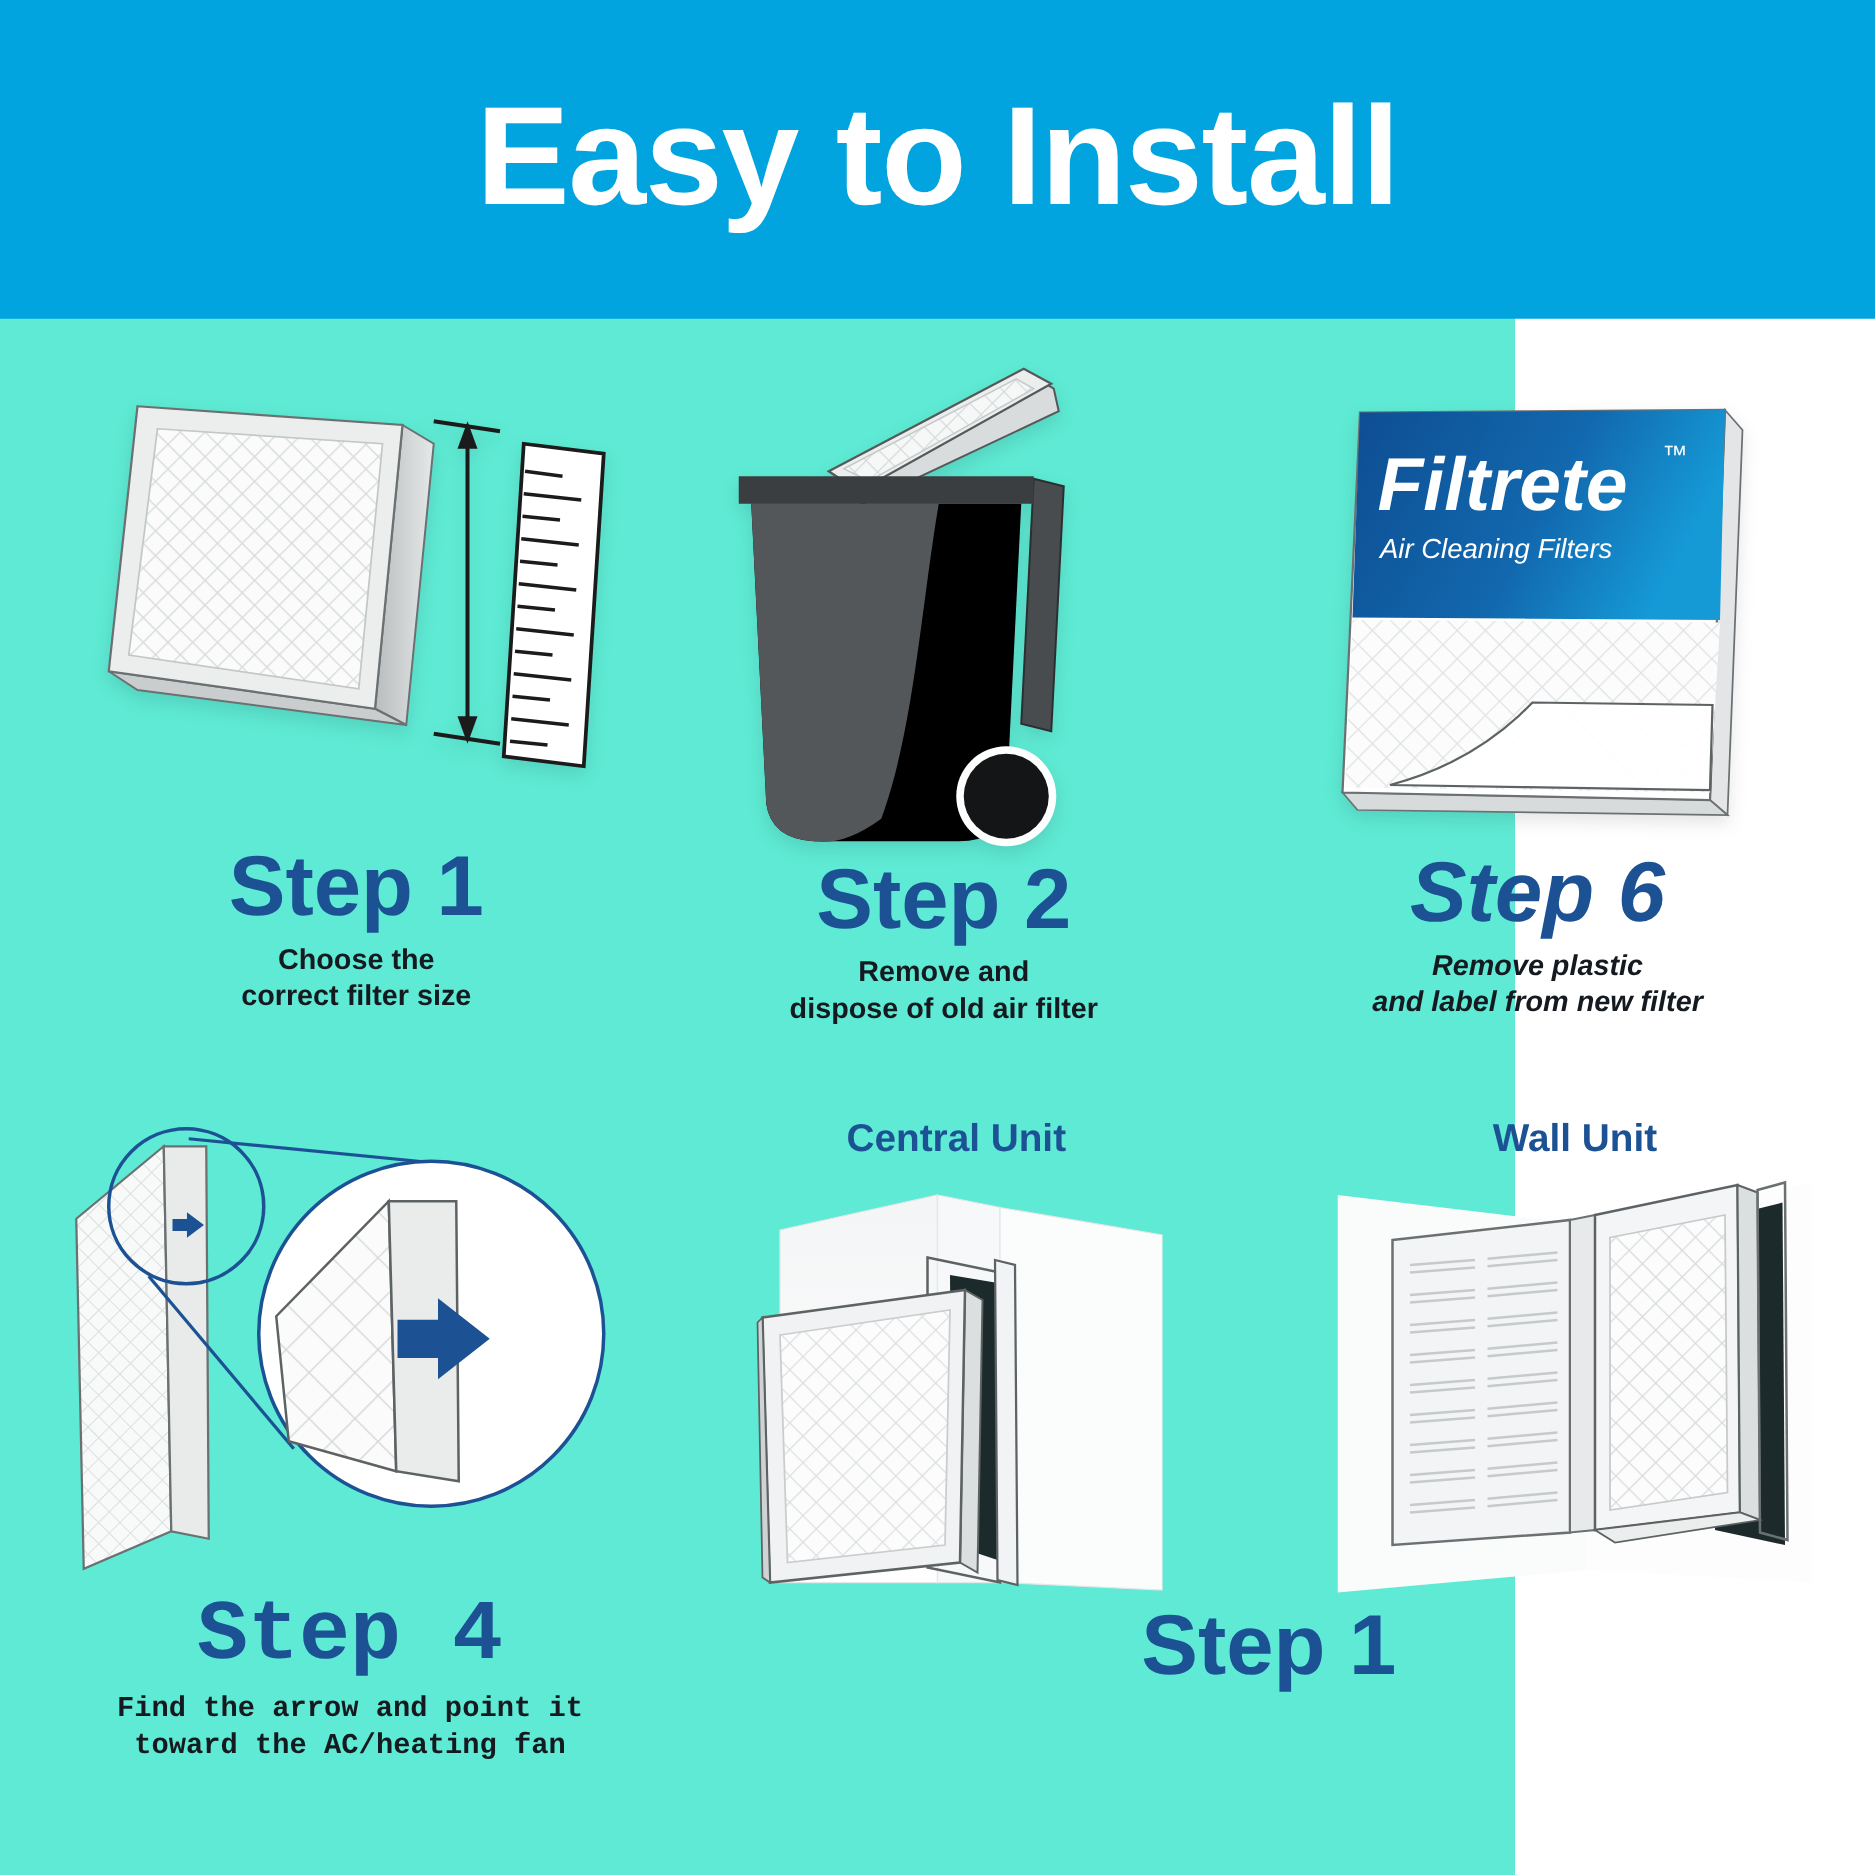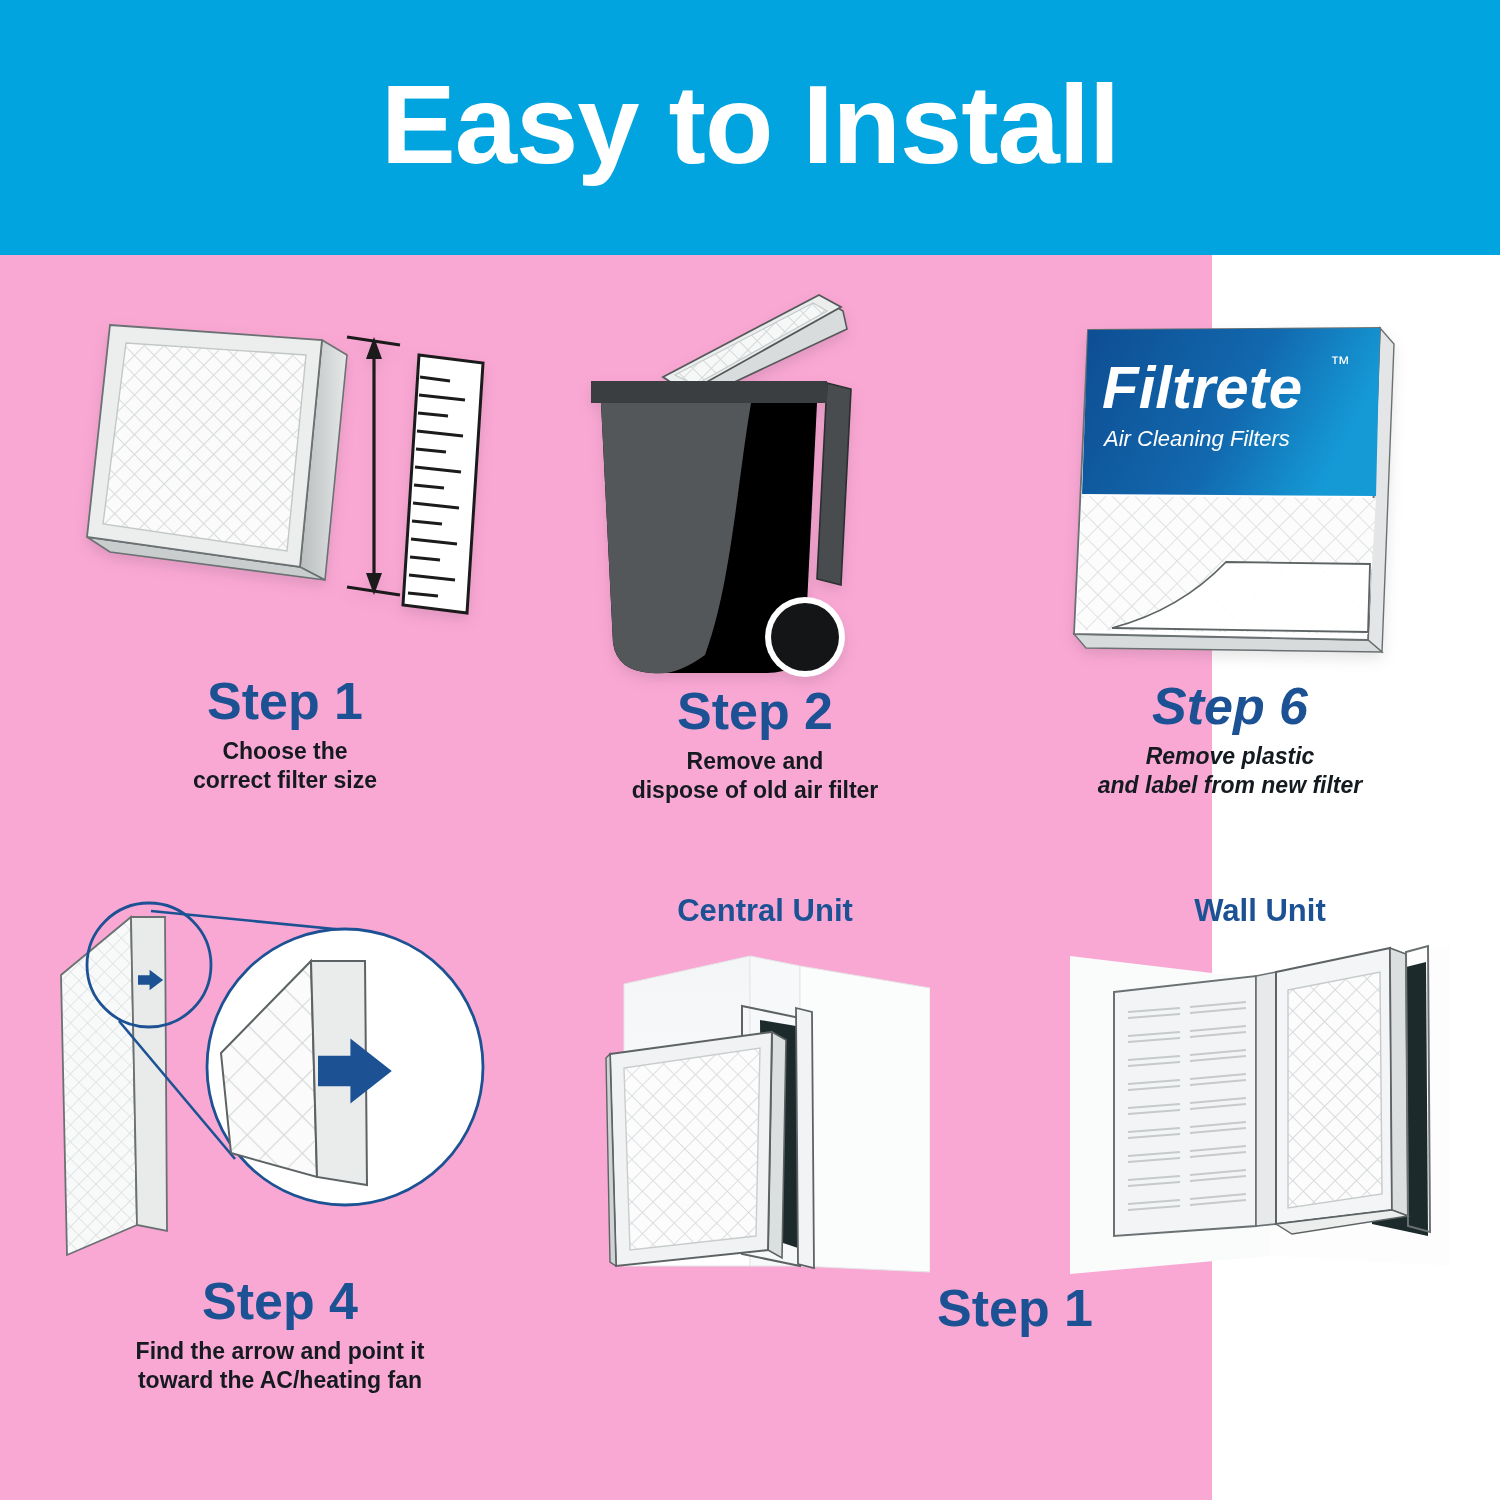--- a/index.html
+++ b/index.html
@@ -3,21 +3,21 @@
 <meta charset="utf-8">
 <style>
   html,body{margin:0;padding:0;}
   body{
     width:1500px;height:1500px;
     background:#ffffff;
     font-family:"Liberation Sans", sans-serif;
     overflow:hidden;
     position:relative;
   }
-  #page{position:relative;width:1212px;height:1500px;background:#f9a8d4;}
+  #page{position:relative;width:1212px;height:1500px;background:#5eead4;}
 
   
   .banner{
     position:absolute;left:0;top:0;width:1500px;height:255px;
     background:#01A4DE;
     display:flex;align-items:center;justify-content:center;
   }
   .banner-title{
     color:#ffffff;
     font-size:112px;
@@ -32,21 +32,21 @@
     position:absolute;left:0;top:255px;width:1500px;height:1245px;
   }
   .step{
     position:absolute;
     text-align:center;
   }
   .art{position:relative;}
   .step-title{
     color:#1C5294;
     font-weight:bold;
-    font-size:52px;
+    font-size:68px;
     line-height:1.0;
     margin:0;
   }
   .step-desc{
     color:#141A20;
     font-weight:bold;
     font-size:23px;
     line-height:1.28;
     margin:10px 0 0 0;
     white-space:pre-line;
@@ -57,21 +57,21 @@
     font-size:31px;
     line-height:1;
     margin:0 0 10px 0;
   }
 
   
   #step1{left:35px;top:60px;width:500px;}
   #step2{left:505px;top:30px;width:500px;}
   #step3{left:980px;top:45px;width:500px;font-style:italic;}
   
-  #step4{left:30px;top:640px;width:500px;}
+  #step4{left:30px;top:640px;width:500px;font-family:Liberation Mono, monospace;}
   #step5{left:560px;top:640px;width:910px;}
 
   .svgbox{display:block;margin:0 auto;}
   .shadowwrap{filter:drop-shadow(0 6px 7px rgba(0,0,0,0.10));}
 </style>
 </head>
 <body>
 
 <div id="page">
 

